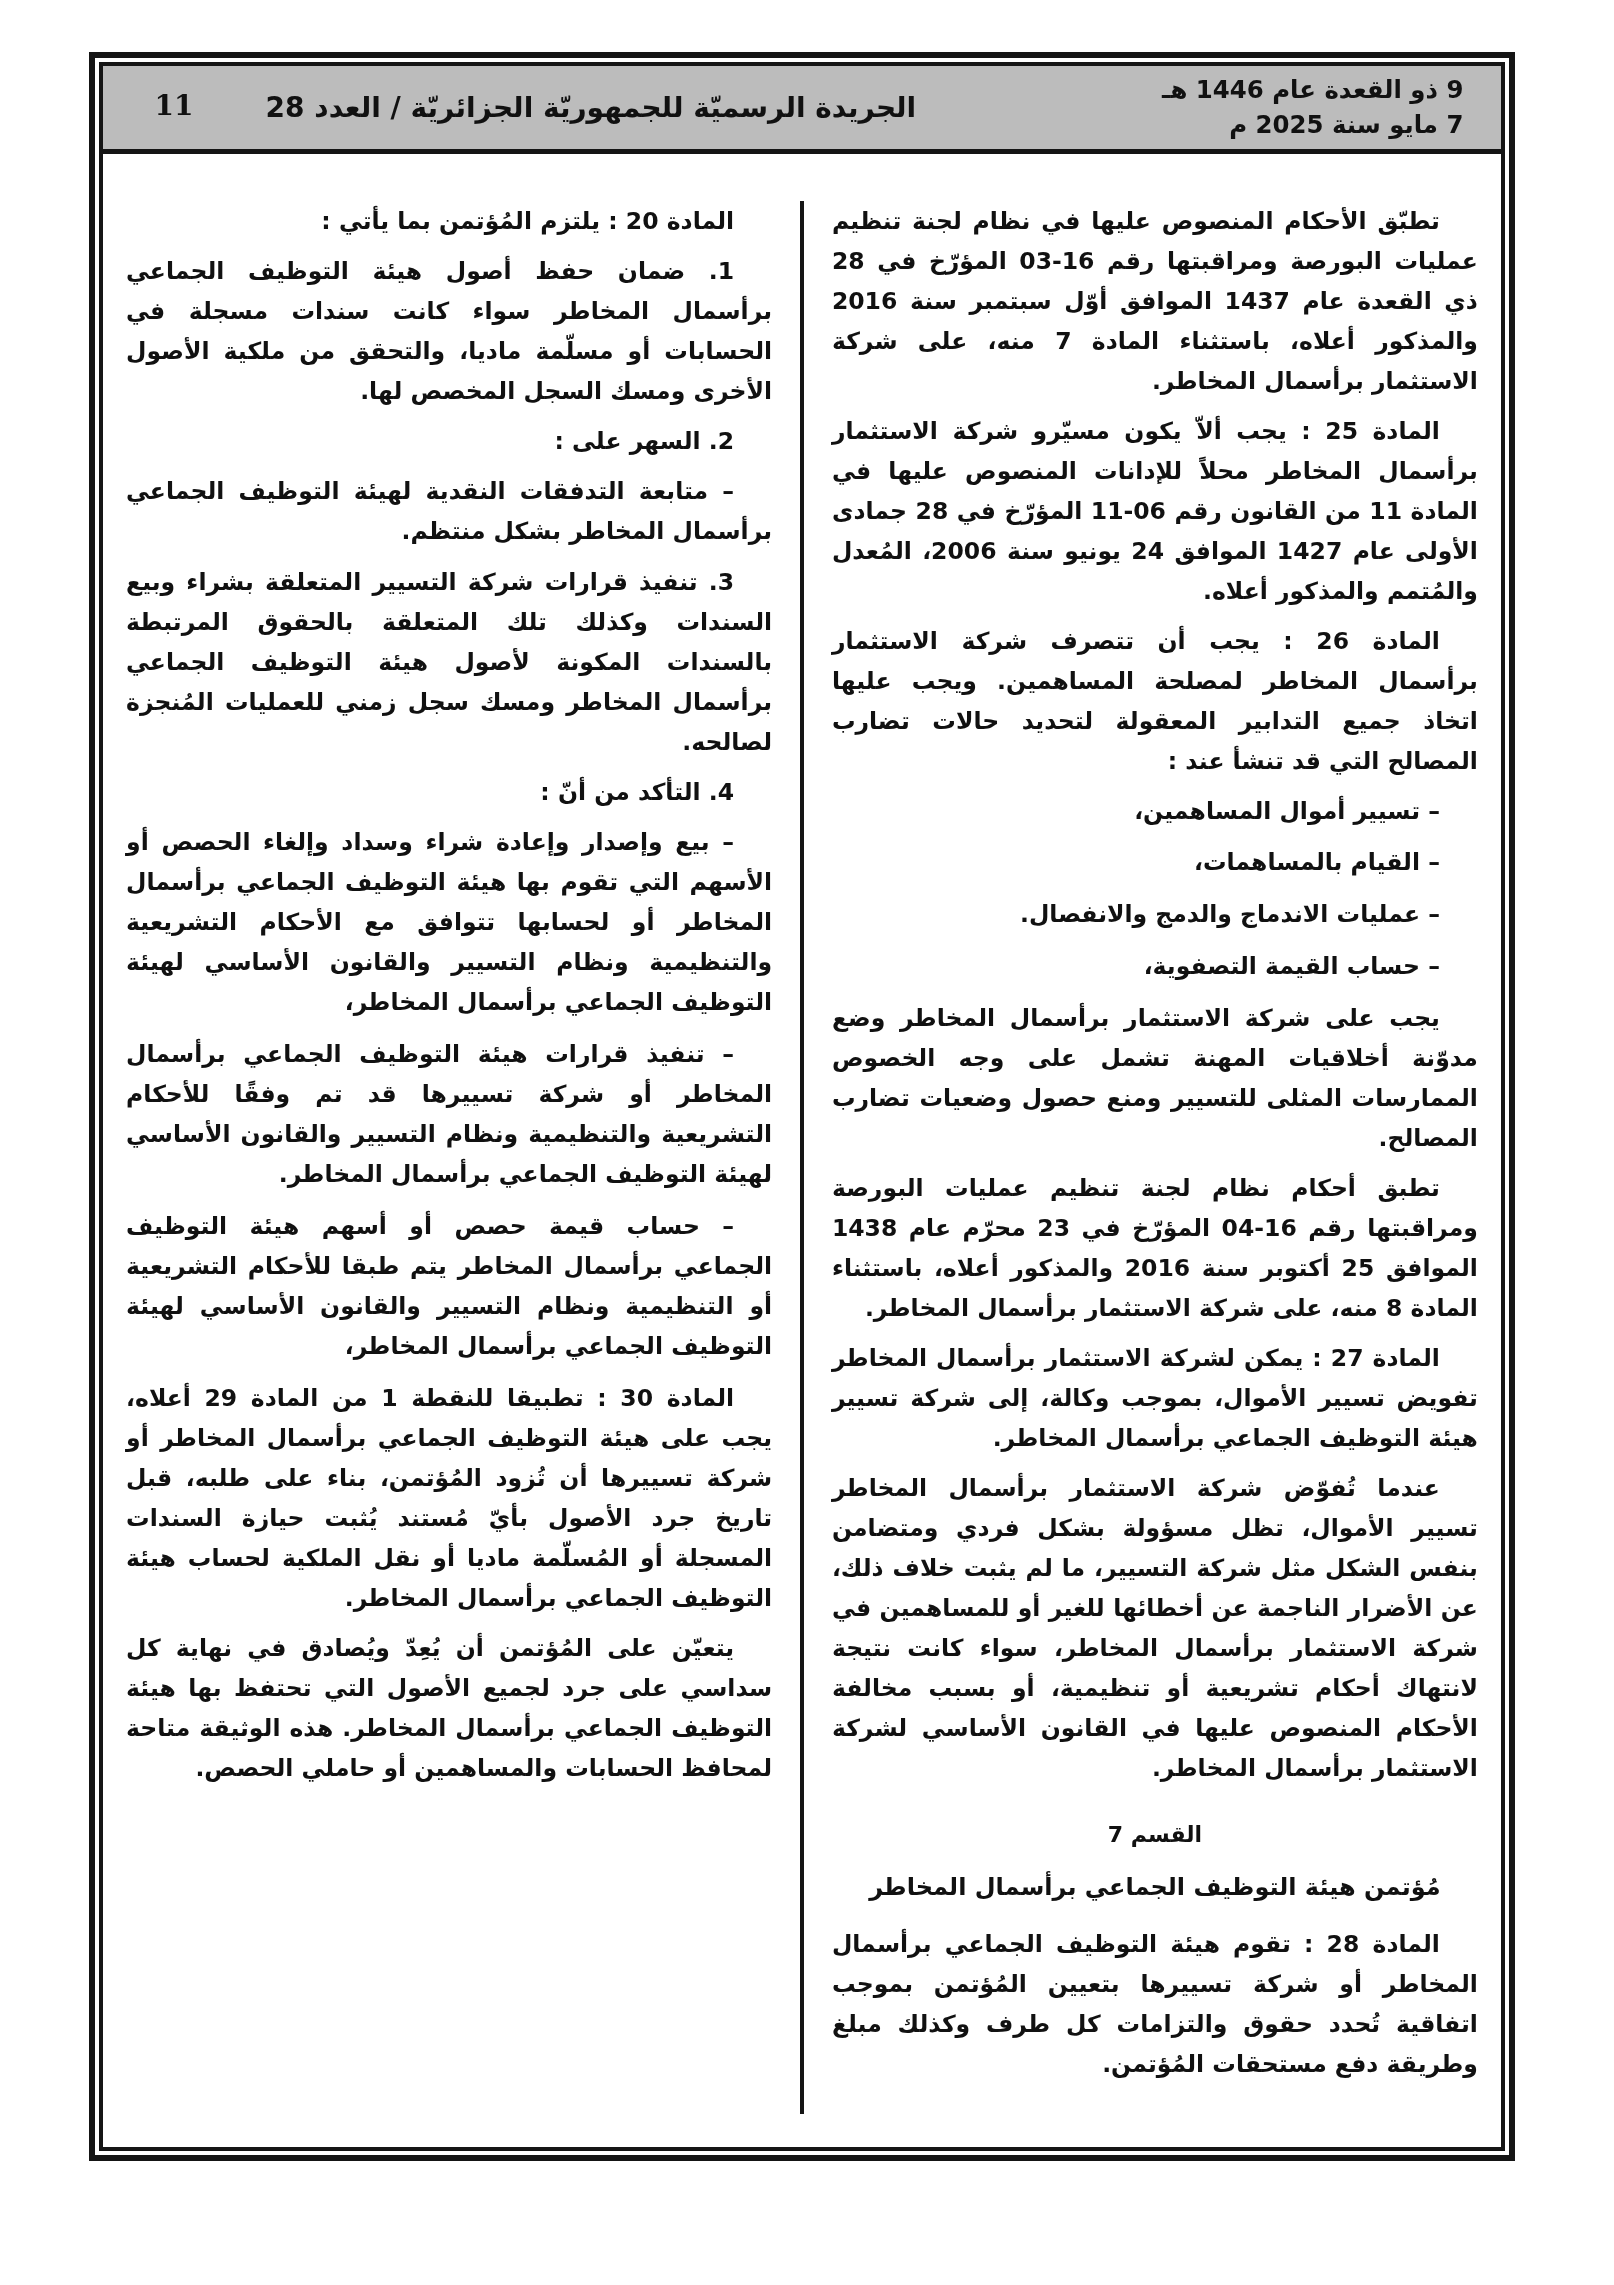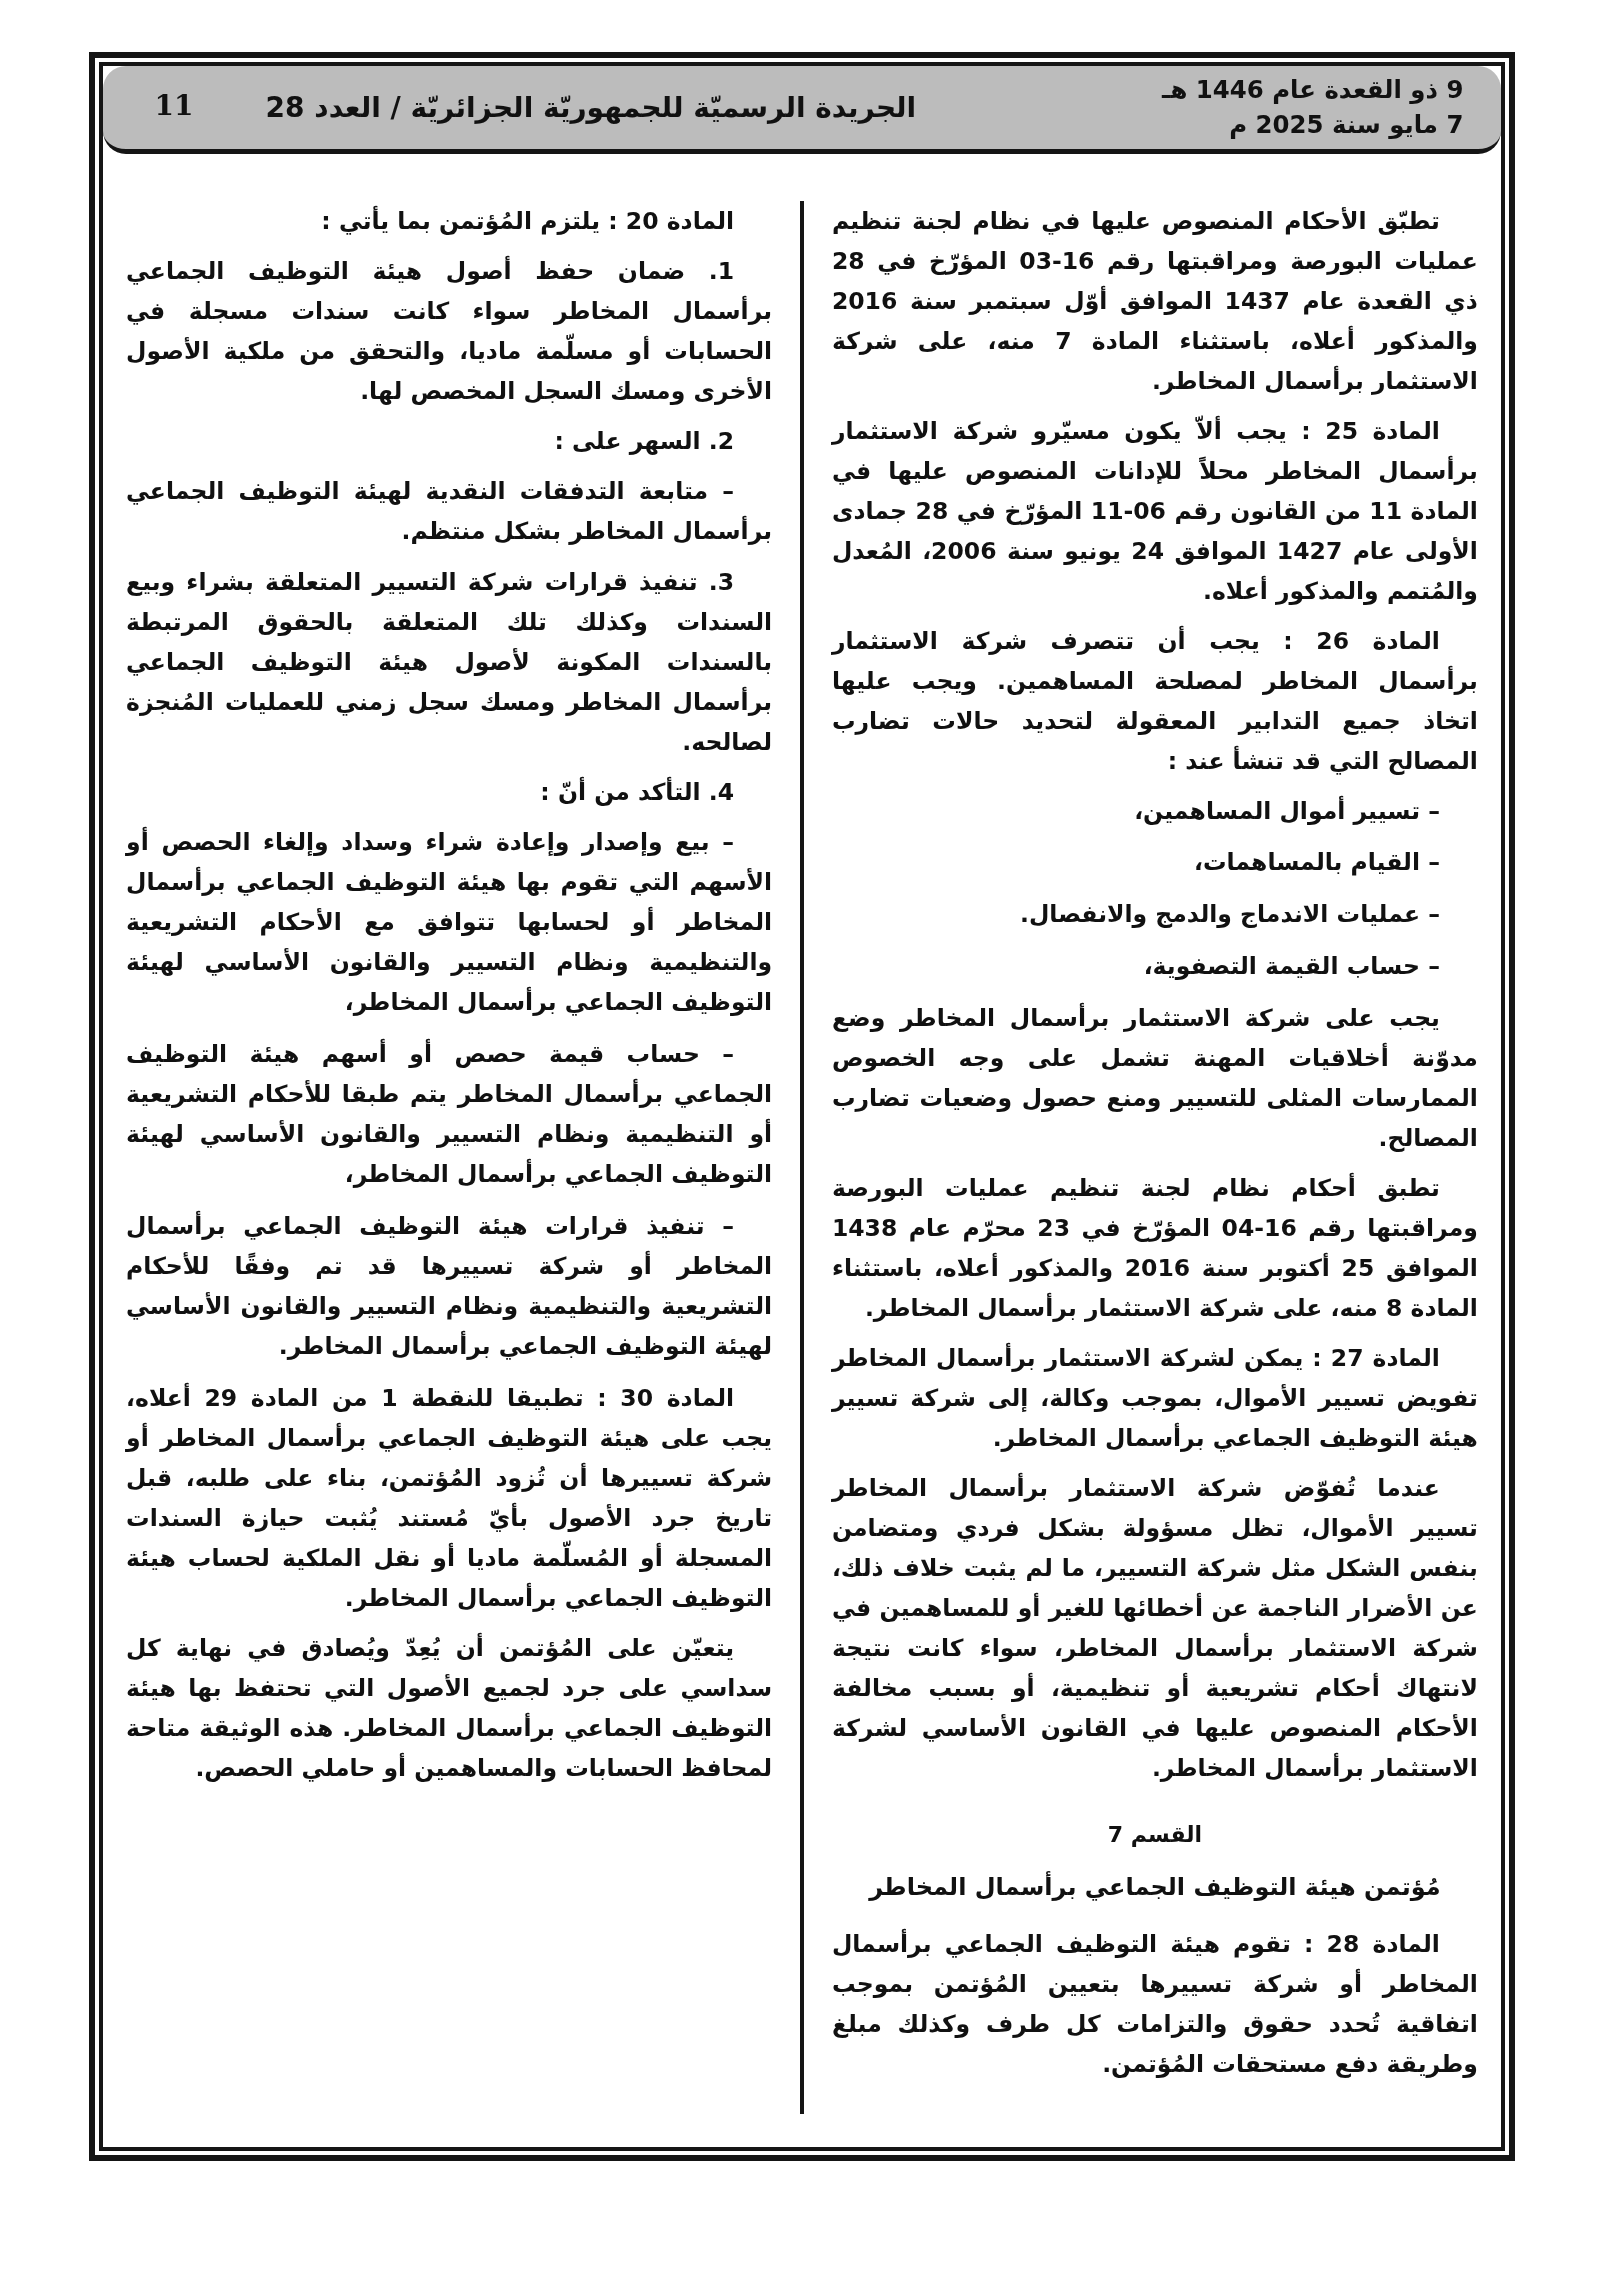--- a/index.html
+++ b/index.html
@@ -2,21 +2,21 @@
 <html lang="ar" dir="rtl" style="font-size:14.5px"><head>
 <meta charset="utf-8">
 <style>
   html,body{margin:0;padding:0;background:#ffffff;}
   .page{position:relative;width:1615px;height:2285px;background:#ffffff;overflow:hidden;
         font-family:"DejaVu Sans",sans-serif;direction:rtl;color:#111111;}
   .frame-outer{position:absolute;left:90px;top:52px;width:1414px;height:2097px;
         border:6.3px solid #151515;}
   .frame-inner{position:absolute;top:3.6px;left:3.6px;right:3.6px;bottom:3.6px;
         border:4.5px solid #151515;display:flex;flex-direction:column;}
-  .header{flex:none;height:83px;background:#bcbcbc;border-bottom:5.4px solid #151515;position:relative;border-radius:23px;}
+  .header{flex:none;height:83px;background:#bcbcbc;border-bottom:5.4px solid #151515;position:relative;}
   .page-num{position:absolute;left:52px;top:23.5px;font-size:28px;font-weight:bold;
         font-family:"DejaVu Serif",serif;direction:ltr;}
   .journal-title{position:absolute;left:163px;right:380px;top:25px;text-align:left;
         font-size:28px;font-weight:bold;white-space:nowrap;}
   .header-dates{position:absolute;right:38px;top:6.3px;text-align:right;font-size:24.4px;
         font-weight:bold;line-height:35px;}
   .content{flex:1 1 auto;position:relative;overflow:hidden;}
   .separator{position:absolute;top:47px;bottom:33px;right:calc(50% - 1.8px);width:3.6px;background:#151515;}
   .column{position:absolute;top:47px;width:646px;font-size:23.5px;line-height:40px;
         font-weight:bold;text-align:justify;color:#111111;}
@@ -63,22 +63,22 @@
           </div>
         <div class="separator"></div>
         <div class="column col-left" id="col-left">
             <div class="block article"><span class="lead">المادة 20 :</span> يلتزم المُؤتمن بما يأتي :</div>
             <div class="block paragraph">1. ضمان حفظ أصول هيئة التوظيف الجماعي برأسمال المخاطر سواء كانت سندات مسجلة في الحسابات أو مسلّمة ماديا، والتحقق من ملكية الأصول الأخرى ومسك السجل المخصص لها.</div>
             <div class="block paragraph">2. السهر على :</div>
             <div class="block bullet">– متابعة التدفقات النقدية لهيئة التوظيف الجماعي برأسمال المخاطر بشكل منتظم.</div>
             <div class="block paragraph">3. تنفيذ قرارات شركة التسيير المتعلقة بشراء وبيع السندات وكذلك تلك المتعلقة بالحقوق المرتبطة بالسندات المكونة لأصول هيئة التوظيف الجماعي برأسمال المخاطر ومسك سجل زمني للعمليات المُنجزة لصالحه.</div>
             <div class="block paragraph">4. التأكد من أنّ :</div>
             <div class="block bullet">– بيع وإصدار وإعادة شراء وسداد وإلغاء الحصص أو الأسهم التي تقوم بها هيئة التوظيف الجماعي برأسمال المخاطر أو لحسابها تتوافق مع الأحكام التشريعية والتنظيمية ونظام التسيير والقانون الأساسي لهيئة التوظيف الجماعي برأسمال المخاطر،</div>
+            <div class="block bullet">– تنفيذ قرارات هيئة التوظيف الجماعي برأسمال المخاطر أو شركة تسييرها قد تم وفقًا للأحكام التشريعية والتنظيمية ونظام التسيير والقانون الأساسي لهيئة التوظيف الجماعي برأسمال المخاطر.</div>
             <div class="block bullet">– حساب قيمة حصص أو أسهم هيئة التوظيف الجماعي برأسمال المخاطر يتم طبقا للأحكام التشريعية أو التنظيمية ونظام التسيير والقانون الأساسي لهيئة التوظيف الجماعي برأسمال المخاطر،</div>
-            <div class="block bullet">– تنفيذ قرارات هيئة التوظيف الجماعي برأسمال المخاطر أو شركة تسييرها قد تم وفقًا للأحكام التشريعية والتنظيمية ونظام التسيير والقانون الأساسي لهيئة التوظيف الجماعي برأسمال المخاطر.</div>
             <div class="block article"><span class="lead">المادة 30 :</span> تطبيقا للنقطة 1 من المادة 29 أعلاه، يجب على هيئة التوظيف الجماعي برأسمال المخاطر أو شركة تسييرها أن تُزود المُؤتمن، بناء على طلبه، قبل تاريخ جرد الأصول بأيّ مُستند يُثبت حيازة السندات المسجلة أو المُسلّمة ماديا أو نقل الملكية لحساب هيئة التوظيف الجماعي برأسمال المخاطر.</div>
             <div class="block paragraph">يتعيّن على المُؤتمن أن يُعِدّ ويُصادق في نهاية كل سداسي على جرد لجميع الأصول التي تحتفظ بها هيئة التوظيف الجماعي برأسمال المخاطر. هذه الوثيقة متاحة لمحافظ الحسابات والمساهمين أو حاملي الحصص.</div>
           </div>
       </div>
 
     </div>
   </div>
 </div>
 
 

